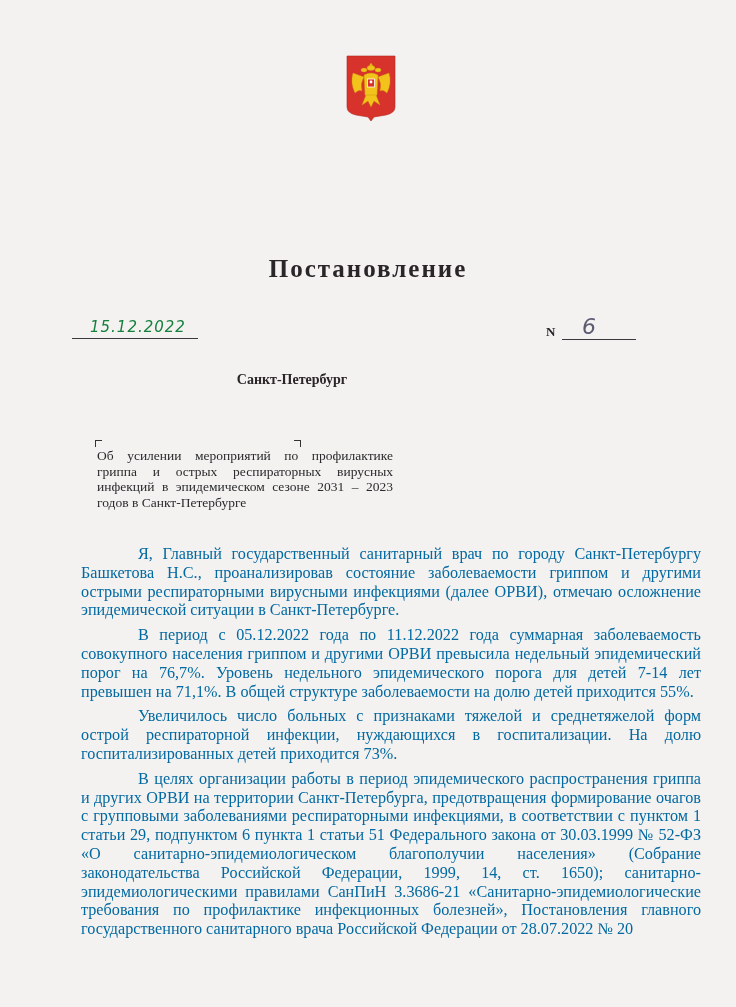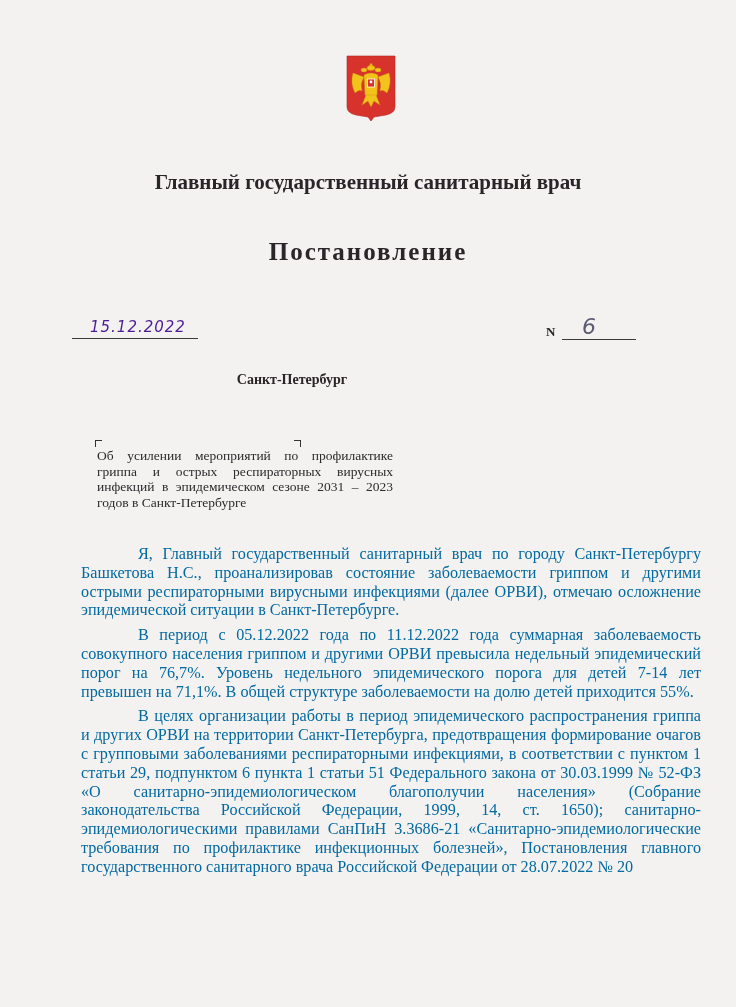--- a/index.html
+++ b/index.html
@@ -23,41 +23,41 @@
       top: 170px;
       text-align: center;
       font-weight: bold;
       font-size: 21px;
       line-height: 25px;
       color: #2a2528;
     }
     .doc-type {
       position: absolute;
       left: 0; width: 736px;
-      top: 238px;
+      top: 255px;
       text-align: center;
       font-weight: bold;
       font-size: 25px;
       letter-spacing: 2px;
       color: #2a2528;
     }
     .date-line {
       position: absolute;
       left: 72px; top: 318px;
       width: 126px;
       border-bottom: 1.5px solid #3a3a3e;
       height: 20px;
     }
     .date-hand {
       position: absolute;
       left: 18px; top: 0px;
       font-family: "DejaVu Sans", sans-serif;
       font-style: italic;
       font-size: 15px;
-      color: #4c1d95;
+      color: #15803d;
       letter-spacing: 1px;
     }
     .num-wrap {
       position: absolute;
       left: 546px; top: 318px;
       height: 22px;
     }
     .num-label {
       position: absolute;
       left: 0; top: 6px;
@@ -131,21 +131,20 @@
     <path d="M7 18 Q4 28 9 38 Q13 34 16 36 Q14 28 18 22 Z"></path>
     <path d="M43 18 Q46 28 41 38 Q37 34 34 36 Q36 28 32 22 Z"></path>
     <path d="M18 20 Q25 16 32 20 L31 40 Q25 44 19 40 Z"></path>
     <path d="M20 40 L16 50 L22 46 L25 52 L28 46 L34 50 L30 40 Z"></path>
   </g>
   <rect x="21.5" y="24" width="7" height="8" fill="#d8322c" stroke="#fff" stroke-width="0.8"></rect>
   <circle cx="25" cy="27" r="1.4" fill="#fff"></circle>
 </svg>
 
 <div class="authority">
-  <div>Главный государственный санитарный врач</div>
 </div>
 
 <div class="doc-type">Постановление</div>
 
 <div class="date-line">
   <span class="date-hand">15.12.2022</span>
 </div>
 
 <div class="num-wrap">
   <span class="num-label">N</span>
@@ -155,14 +154,15 @@
 
 <div class="city">Санкт-Петербург</div>
 
 <span class="corner tl"></span>
 <span class="corner tr"></span>
 <div class="subject">Об усилении мероприятий по профилактике гриппа и острых респираторных вирусных инфекций в эпидемическом сезоне 2031 – 2023 годов в Санкт-Петербурге</div>
 
 <div class="body-text">
   <p>Я, Главный государственный санитарный врач по городу Санкт-Петербургу Башкетова Н.С., проанализировав состояние заболеваемости гриппом и другими острыми респираторными вирусными инфекциями (далее ОРВИ), отмечаю осложнение эпидемической ситуации в Санкт-Петербурге.</p>
   <p>В период с 05.12.2022 года по 11.12.2022 года суммарная заболеваемость совокупного населения гриппом и другими ОРВИ превысила недельный эпидемический порог на 76,7%. Уровень недельного эпидемического порога для детей 7-14 лет превышен на 71,1%. В общей структуре заболеваемости на долю детей приходится 55%.</p>
+  <p>Увеличилось число больных с признаками тяжелой и среднетяжелой форм острой респираторной инфекции, нуждающихся в госпитализации. На долю госпитализированных детей приходится 73%.</p>
   <p class="last">В целях организации работы в период эпидемического распространения гриппа и других ОРВИ на территории Санкт-Петербурга, предотвращения формирование очагов с групповыми заболеваниями респираторными инфекциями, в соответствии с пунктом 1 статьи 29, подпунктом 6 пункта 1 статьи 51 Федерального закона от 30.03.1999 № 52-ФЗ «О санитарно-эпидемиологическом благополучии населения» (Собрание законодательства Российской Федерации, 1999, 14, ст. 1650); санитарно-эпидемиологическими правилами СанПиН 3.3686-21 «Санитарно-эпидемиологические требования по профилактике инфекционных болезней», Постановления главного государственного санитарного врача Российской Федерации от 28.07.2022 № 20</p>
 </div>
 
 </body></html>

